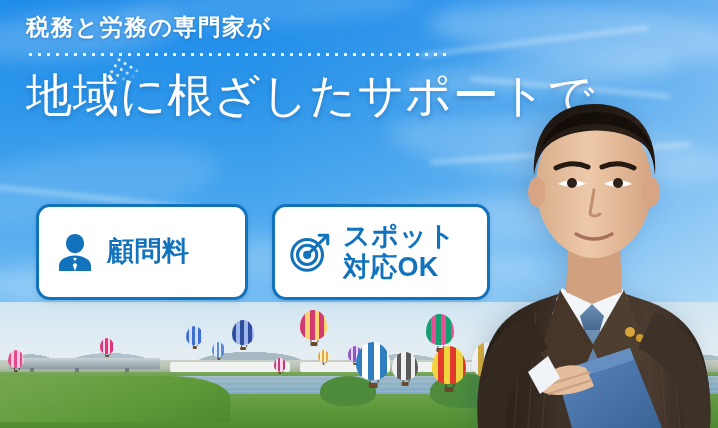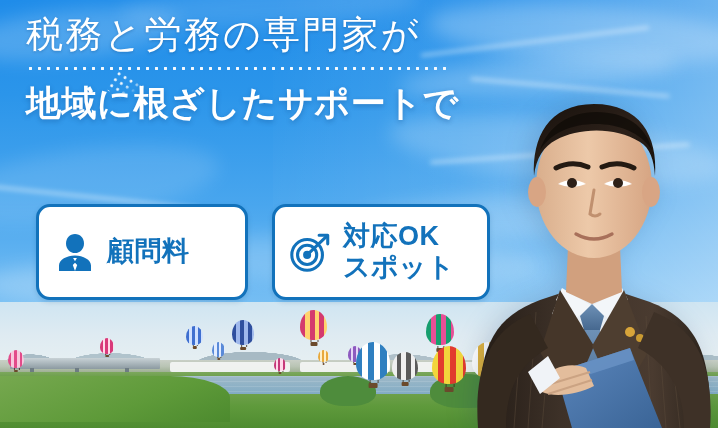--- a/index.html
+++ b/index.html
@@ -110,22 +110,22 @@
     width:26%;height:11%;background:#6b4a2c;border-radius:1px;
   }
   .balloon .basket:before{
     content:"";position:absolute;left:12%;top:-55%;width:76%;height:55%;
     border-left:1px solid rgba(60,40,25,.8);border-right:1px solid rgba(60,40,25,.8);
   }
 
   
   .copy{position:absolute;left:26px;top:16px;width:560px;}
   .line1{
-    font-size:37px;line-height:1;color:#ffffff;letter-spacing:.06em;
-    font-weight:400;
+    font-size:23px;line-height:1;color:#ffffff;letter-spacing:.06em;
+    font-weight:700;
     text-shadow:0 1px 3px rgba(10,60,120,.35);
     white-space:nowrap;
   }
   .dotline{
     position:relative;margin:11px 0 8px 0;height:10px;width:424px;
   }
   .dotline .main{
     position:absolute;left:0;top:3px;width:424px;height:3px;
     background-image:radial-gradient(circle,#ffffff 1.4px,transparent 1.6px);
     background-size:9px 3px;background-repeat:repeat-x;
@@ -134,22 +134,22 @@
   .dotline .tail{
     position:absolute;left:92px;top:5px;width:40px;height:24px;
     background-image:radial-gradient(circle,#ffffff 1.3px,transparent 1.5px);
     background-size:7px 7px;background-repeat:repeat;
     transform:rotate(32deg);transform-origin:left top;
     -webkit-mask-image:linear-gradient(120deg,#000 0 38%,transparent 62%);
     mask-image:linear-gradient(120deg,#000 0 38%,transparent 62%);
     opacity:.95;
   }
   .line2,.line3{
-    font-size:35px;line-height:1.18;color:#ffffff;letter-spacing:.015em;
-    font-weight:700;white-space:nowrap;
+    font-size:46px;line-height:1.18;color:#ffffff;letter-spacing:.015em;
+    font-weight:400;white-space:nowrap;
     text-shadow:0 2px 5px rgba(10,60,120,.32);
   }
 
   
   .badges{position:absolute;left:36px;top:204px;display:flex;gap:24px;}
   .badge{
     background:#ffffff;
     border:3px solid #1272bb;
     border-radius:14px;
     height:96px;
@@ -310,22 +310,22 @@
       <span class="bicon">
         <svg viewBox="0 0 48 48" fill="none" stroke="currentColor" stroke-width="3.2" aria-hidden="true">
           <circle cx="21" cy="27" r="16"></circle>
           <circle cx="21" cy="27" r="10"></circle>
           <circle cx="21" cy="27" r="4.2" fill="currentColor" stroke="none"></circle>
           <path d="M21 27 L41 8" stroke-linecap="round"></path>
           <path d="M33.5 6.5 L42.5 6.5 L42.5 15.5" stroke-linejoin="round" stroke-linecap="round"></path>
         </svg>
       </span>
       <span class="btext">
+        <div>スポット</div>
         <div>対応OK</div>
-        <div>スポット</div>
       </span>
     </div>
 
   </div>
 
   <div class="person">
     <svg viewBox="0 0 280 428" aria-hidden="true">
       <defs>
         <linearGradient id="suitG" x1="0" y1="0" x2="1" y2="0">
           <stop offset="0%" stop-color="#241c16"></stop>

